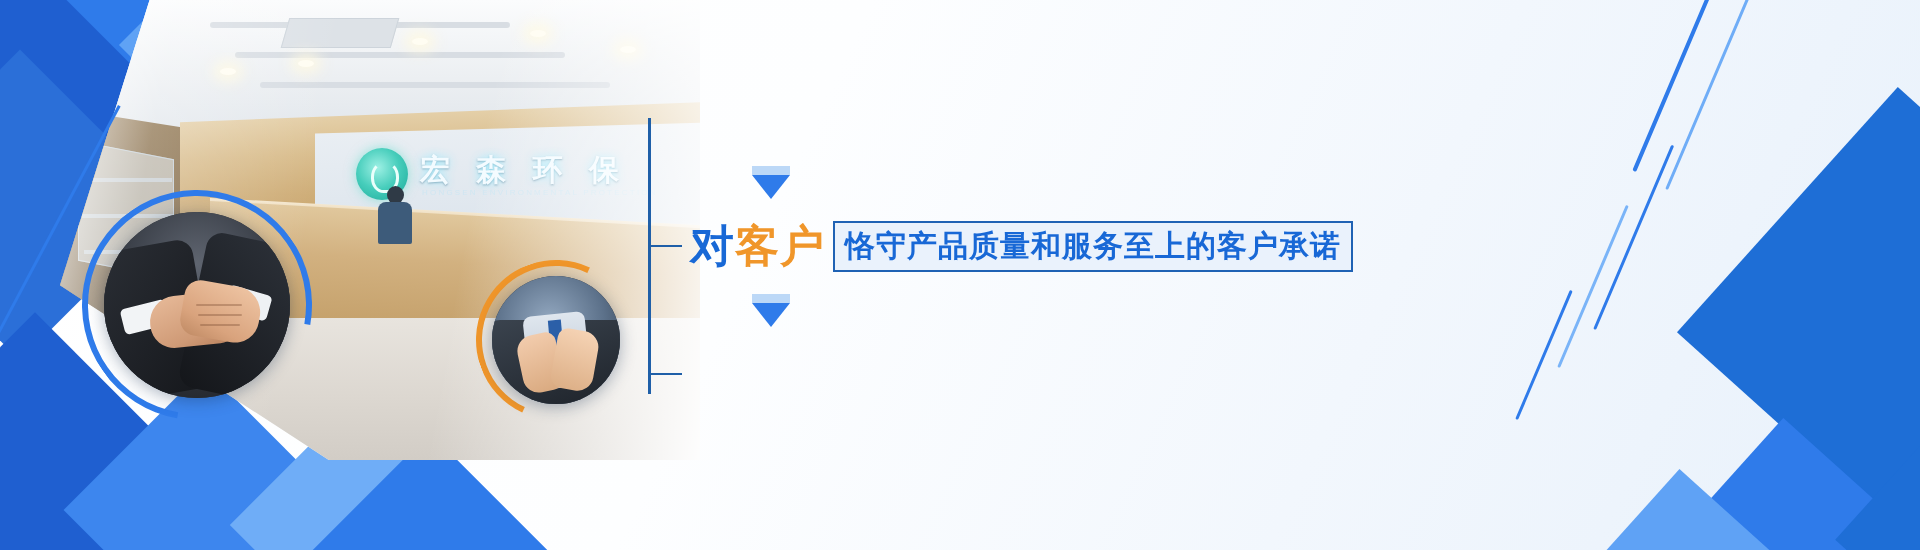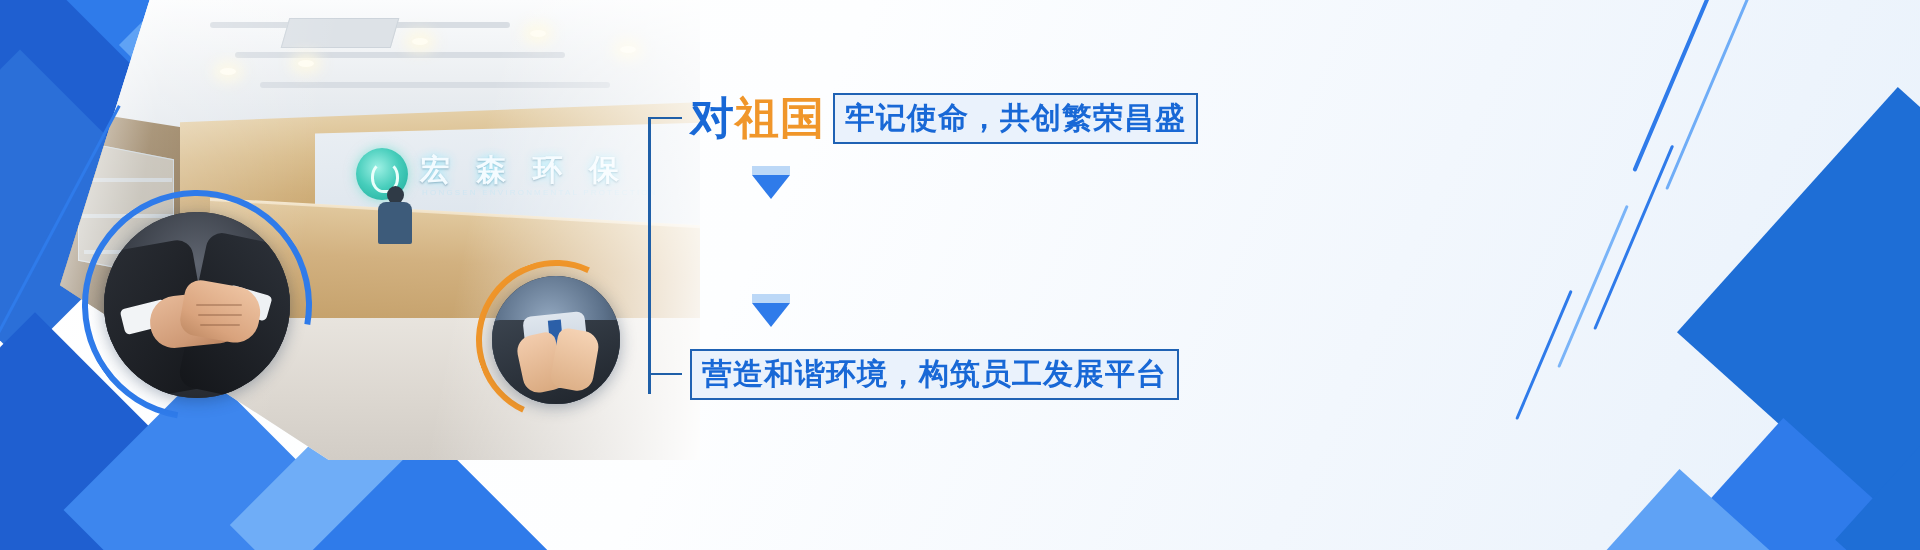--- a/index.html
+++ b/index.html
@@ -376,38 +376,37 @@
       <div class="ap-tie"></div>
       <div class="ap-handL"></div>
       <div class="ap-handR"></div>
     </div>
   </div>
 
   <div id="content">
 
     <div class="bracket-rail"></div>
 
-    <div class="row" id="row-1">
+
+    <div class="arrow-cap" id="arrow-1c"></div>
+    <div class="arrow" id="arrow-1" style="top:101px;"></div>
+
+    <div class="row" id="row-2">
       <div class="row-tick"></div>
       <div class="kw">
-        <span class="kw-a">对</span><span class="kw-b">祖国</span>
+        <span class="kw-a">对</span><span class="kw-b">客户</span>
       </div>
-      <div class="phrase">牢记使命，共创繁荣昌盛</div>
+      <div class="phrase">恪守产品质量和服务至上的客户承诺</div>
     </div>
-
-    <div class="arrow-cap" id="arrow-1c"></div>
-    <div class="arrow" id="arrow-1" style="top:101px;"></div>
-
 
     <div class="arrow-cap" id="arrow-2c"></div>
     <div class="arrow" id="arrow-2" style="top:229px;"></div>
 
     <div class="row" id="row-3">
       <div class="row-tick"></div>
-      <div class="phrase">营造和谐环境，构筑员工发展平台</div>
     </div>
 
   </div>
 
   <div class="diag" id="diag-1"></div>
   <div class="diag" id="diag-2"></div>
   <div class="diag" id="diag-3"></div>
   <div class="diag" id="diag-4"></div>
   <div class="diag" id="diag-5"></div>
 

